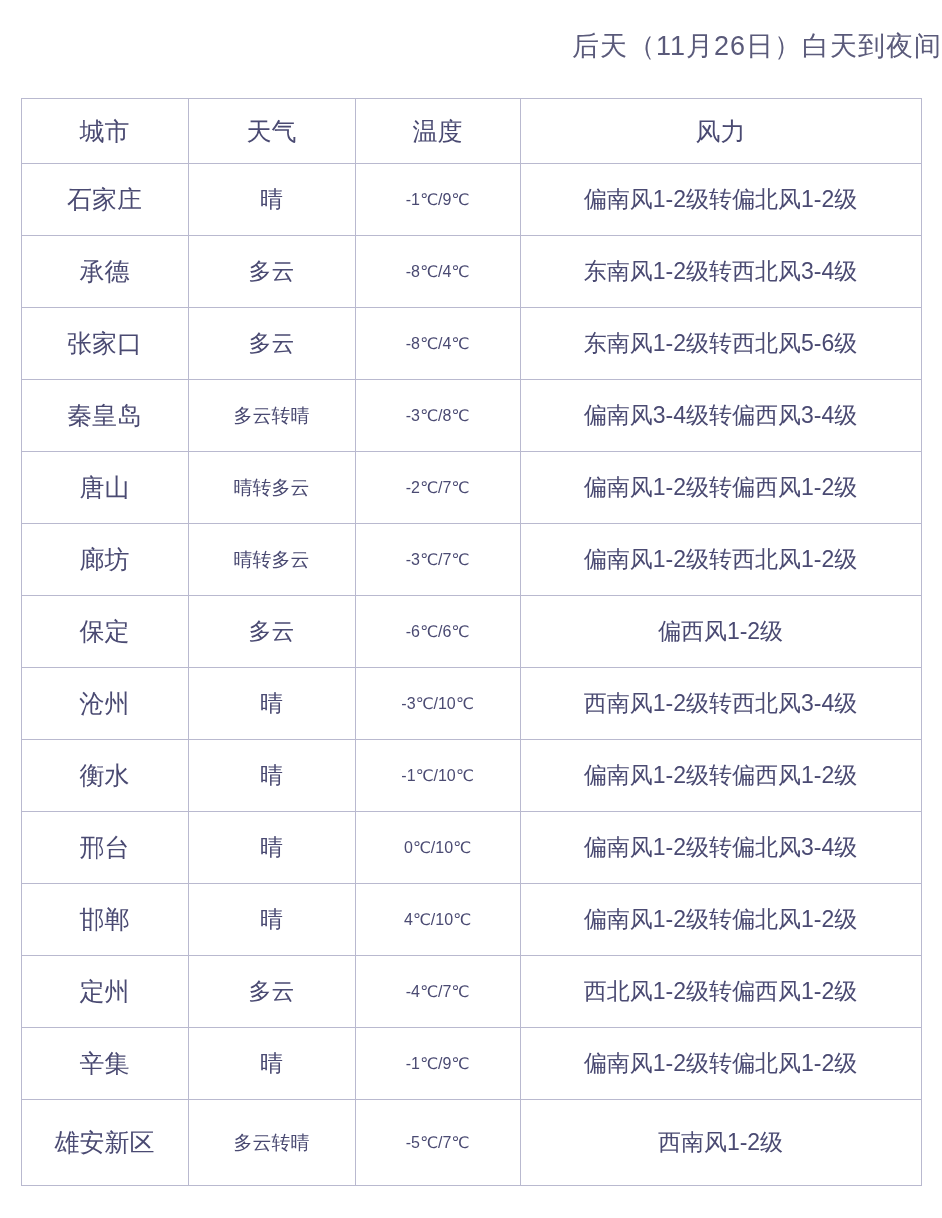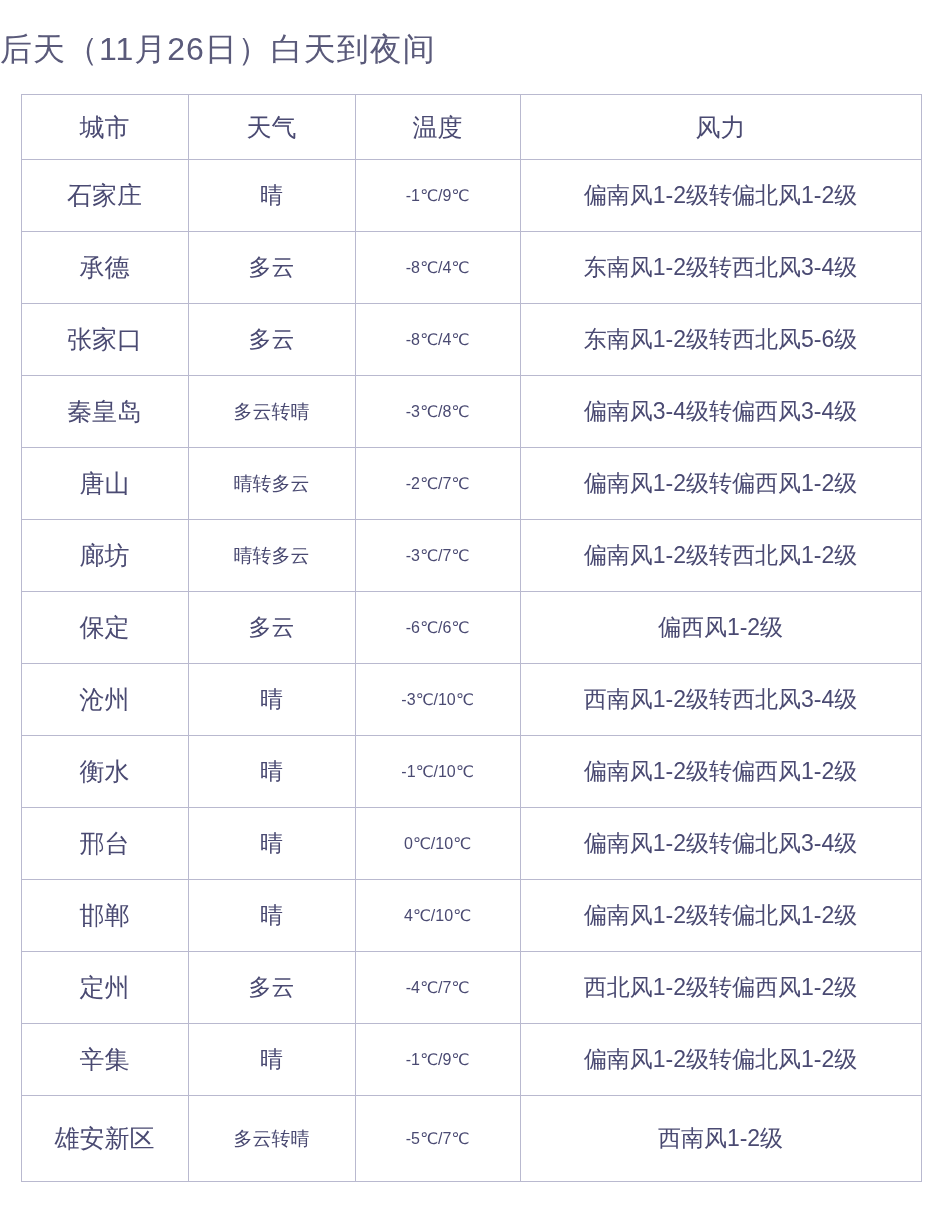--- a/index.html
+++ b/index.html
@@ -14,32 +14,32 @@
     overflow: hidden;
   }
   .page {
     width: 942px;
     height: 1218px;
     box-sizing: border-box;
     padding: 0;
     position: relative;
   }
   .title {
-    text-align: left;
+    text-align: right;
     color: #5a5a7a;
-    font-size: 32px;
+    font-size: 27px;
     letter-spacing: 1px;
     padding-top: 28px;
     padding-bottom: 22px;
     font-family: "Liberation Sans", "DejaVu Sans", sans-serif;
   }
   table.weather {
     border-collapse: collapse;
     width: 900px;
-    margin: 0 auto;
+    margin: 12px auto;
     table-layout: fixed;
   }
   table.weather td, table.weather th {
     border: 1px solid #b9b9cf;
     text-align: center;
     vertical-align: middle;
     padding: 0;
     color: #4a4a72;
     font-weight: normal;
   }

